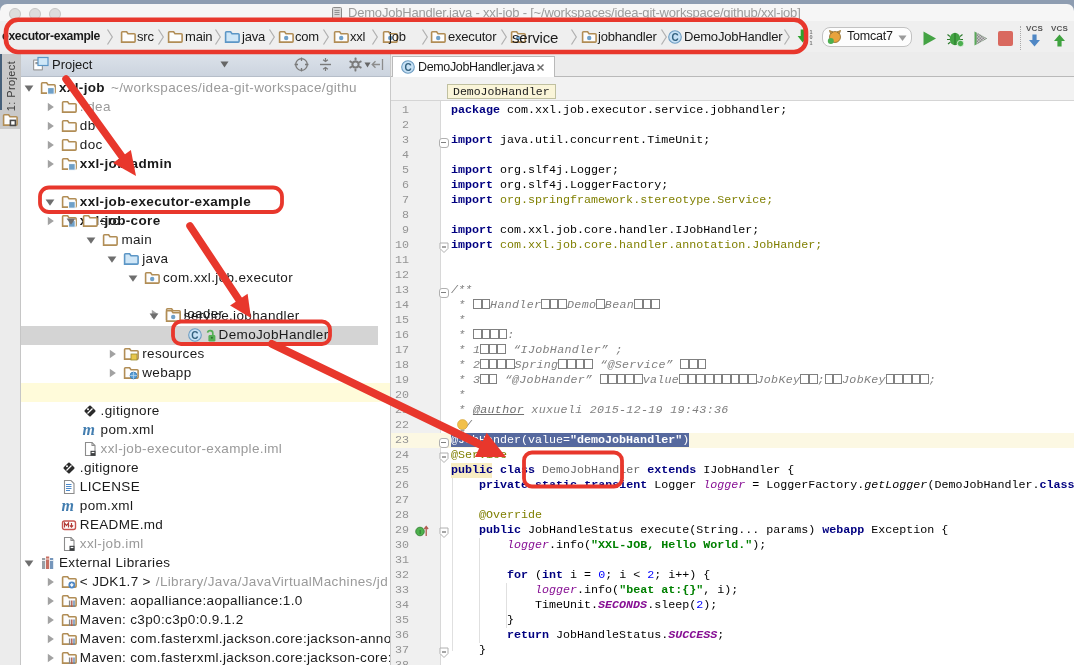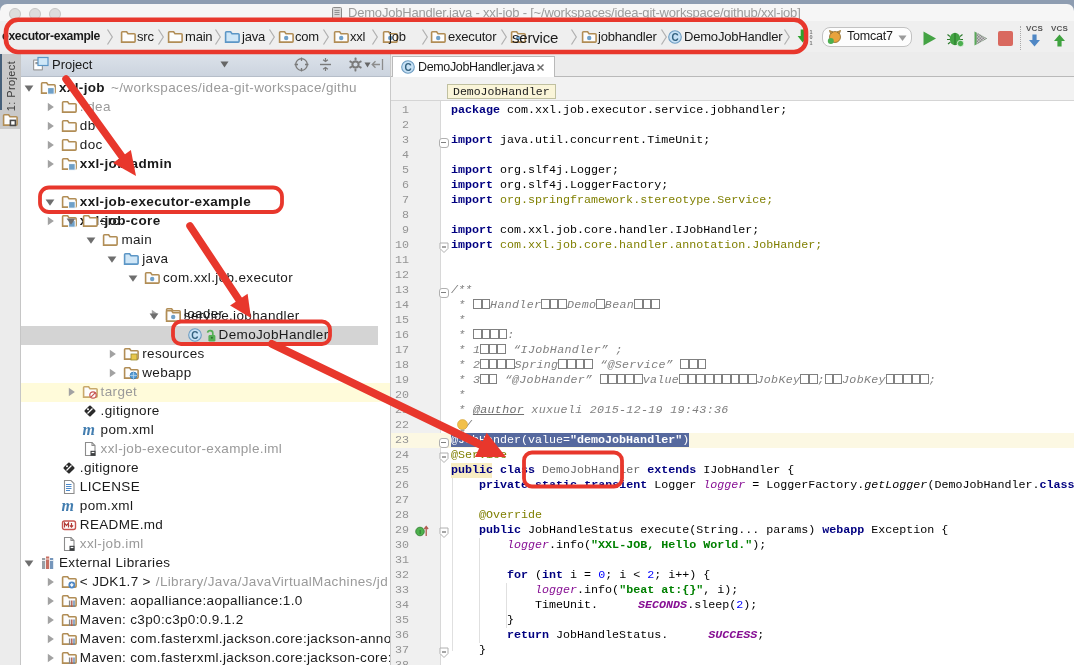--- a/index.html
+++ b/index.html
@@ -24,21 +24,21 @@
 #chip { position:absolute; top:7px; left:56px; padding:0 5px; height:15px; background:#faf5d9; border:1px solid #c0c0a0; font-family:"Liberation Mono",monospace; font-size:11.5px; color:#1a1a1a; line-height:13.5px; }
 #editor { position:absolute; top:49px; left:391px; width:683px; height:564px; background:#ffffff; overflow:hidden; }
 .ln { position:absolute; left:0px; width:18px; font-size:11.68px; font-family:"Liberation Mono",monospace; color:#949494; text-align:right; line-height:15px; }
 .cl { position:absolute; left:60px; font-size:11.68px; font-family:"Liberation Mono",monospace; line-height:15px; white-space:pre; color:#000; letter-spacing:0;}
 .cml { position:absolute; left:60px; font-size:11.68px; font-family:"Liberation Mono",monospace; font-style:italic; line-height:15px; white-space:pre; color:#808080; letter-spacing:0.3px;}
 .kw { color:#000080; font-weight:bold; }
 .olv { color:#7f7f00; }
 .str { color:#008000; font-weight:bold; }
 .num { color:#0000ff; }
 .fld { color:#871094; font-style:italic; }
-.sfld { color:#871094; font-style:italic; font-weight:bold;margin-left:40px; }
+.sfld { color:#871094; font-style:italic; font-weight:bold; }
 .tofu { display:inline-block; width:8.6px; height:10.5px; border:1px solid; margin:0 0 -1px 0; }
 </style></head>
 <body>
 <div style="position:absolute;top:0;left:0;width:1074px;height:665px">
 <div id="win"></div>
 <div class="abs" style="left:9px;top:8px;width:12px;height:12px;border-radius:50%;background:#dddddd;border:1px solid #c6c6c6"></div>
 <div class="abs" style="left:29px;top:8px;width:12px;height:12px;border-radius:50%;background:#dddddd;border:1px solid #c6c6c6"></div>
 <div class="abs" style="left:49px;top:8px;width:12px;height:12px;border-radius:50%;background:#dddddd;border:1px solid #c6c6c6"></div>
 <svg class="abs" style="left:330px;top:6px" width="14" height="14" viewBox="0 0 14 14">
       <rect x="2.5" y="1.5" width="9" height="12" rx="1" fill="#d8d8d8" stroke="#8a8a8a"></rect>
@@ -374,31 +374,20 @@
 <div class="trow" style="left:0;top:286.5px;">
           <svg class="abs" style="left:86.2px;top:4px" width="10" height="10" viewBox="0 0 10 10">
             <path d="M2.8 0.8 L2.8 9.2 L8.9 5 Z" fill="#a2a2a2"></path>
           </svg>
           <svg class="abs" style="left:102.2px;top:1px" width="16" height="16" viewBox="0 0 16 16">
             <path d="M1.6 13.1 h12.6 q0.9 0 0.9 -0.9 V5.6 q0 -0.9 -0.9 -0.9 H8 L6.6 2.7 H2.5 q-0.9 0-0.9 0.9 Z" fill="#fdfdfd" stroke="#b18d55" stroke-width="1.6"></path>
             <circle cx="10.5" cy="10.5" r="3.4" fill="#59a0d8" stroke="#2d6da8" stroke-width="0.7"></circle>
             <path d="M7.1 10.5 h6.8 M10.5 7.1 v6.8" stroke="#bcd9ee" stroke-width="0.7"></path>
           </svg>
           <span class="lbl" style="left:121.2px">webapp</span>
-        </div>
-<div class="trow" style="left:0;top:305.5px;">
-          <svg class="abs" style="left:44.6px;top:4px" width="10" height="10" viewBox="0 0 10 10">
-            <path d="M2.8 0.8 L2.8 9.2 L8.9 5 Z" fill="#a2a2a2"></path>
-          </svg>
-          <svg class="abs" style="left:60.6px;top:1px" width="16" height="16" viewBox="0 0 16 16">
-            <path d="M1.6 13.1 h12.6 q0.9 0 0.9 -0.9 V5.6 q0 -0.9 -0.9 -0.9 H8 L6.6 2.7 H2.5 q-0.9 0-0.9 0.9 Z" fill="#fdfdfd" stroke="#c9a96a" stroke-width="1.6"></path>
-            <circle cx="11" cy="11" r="3.2" fill="#fff" stroke="#c75450" stroke-width="1.2"></circle>
-            <path d="M8.9 13.1 L13.1 8.9" stroke="#c75450" stroke-width="1.2"></path>
-          </svg>
-          <span class="lbl gray" style="left:79.6px">target</span>
         </div>
 <div class="trow" style="left:0;top:324.5px;">
           <svg class="abs" style="left:60.6px;top:1px" width="16" height="16" viewBox="0 0 16 16">
             <rect x="3.8" y="3.8" width="8.4" height="8.4" rx="1" fill="#2b2b2b" transform="rotate(45 8 8)"></rect>
             <path d="M5.5 10.5 L10.5 5.5" stroke="#fff" stroke-width="1.3"></path>
             <circle cx="6" cy="6.2" r="1" fill="#fff"></circle>
           </svg>
           <span class="lbl" style="left:79.6px">.gitignore</span>
         </div>
 <div class="trow" style="left:0;top:343.5px;">

